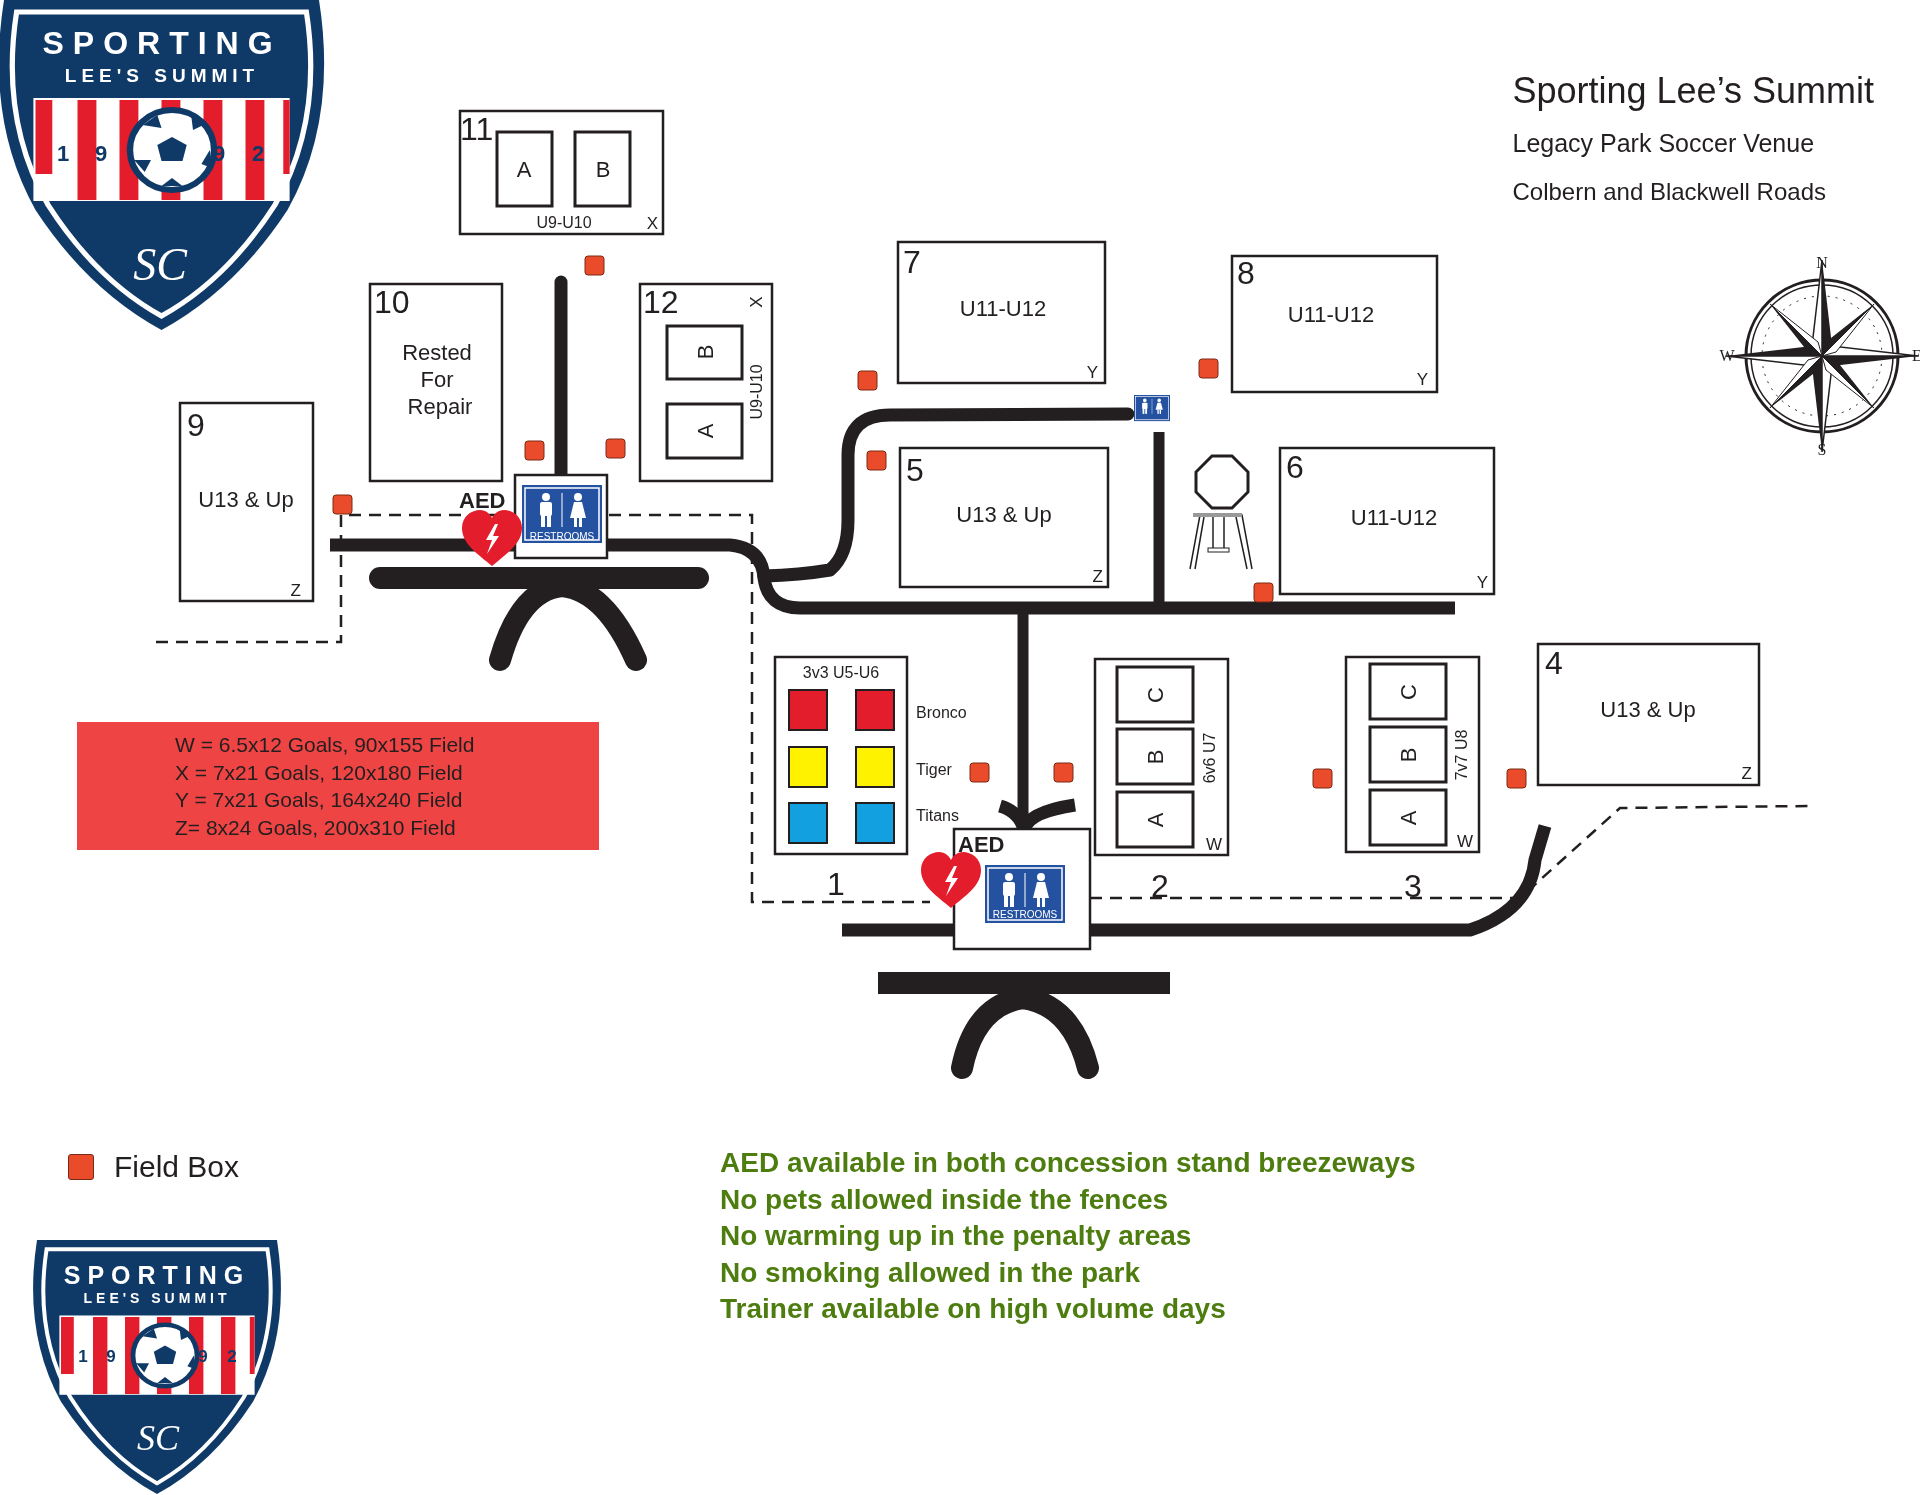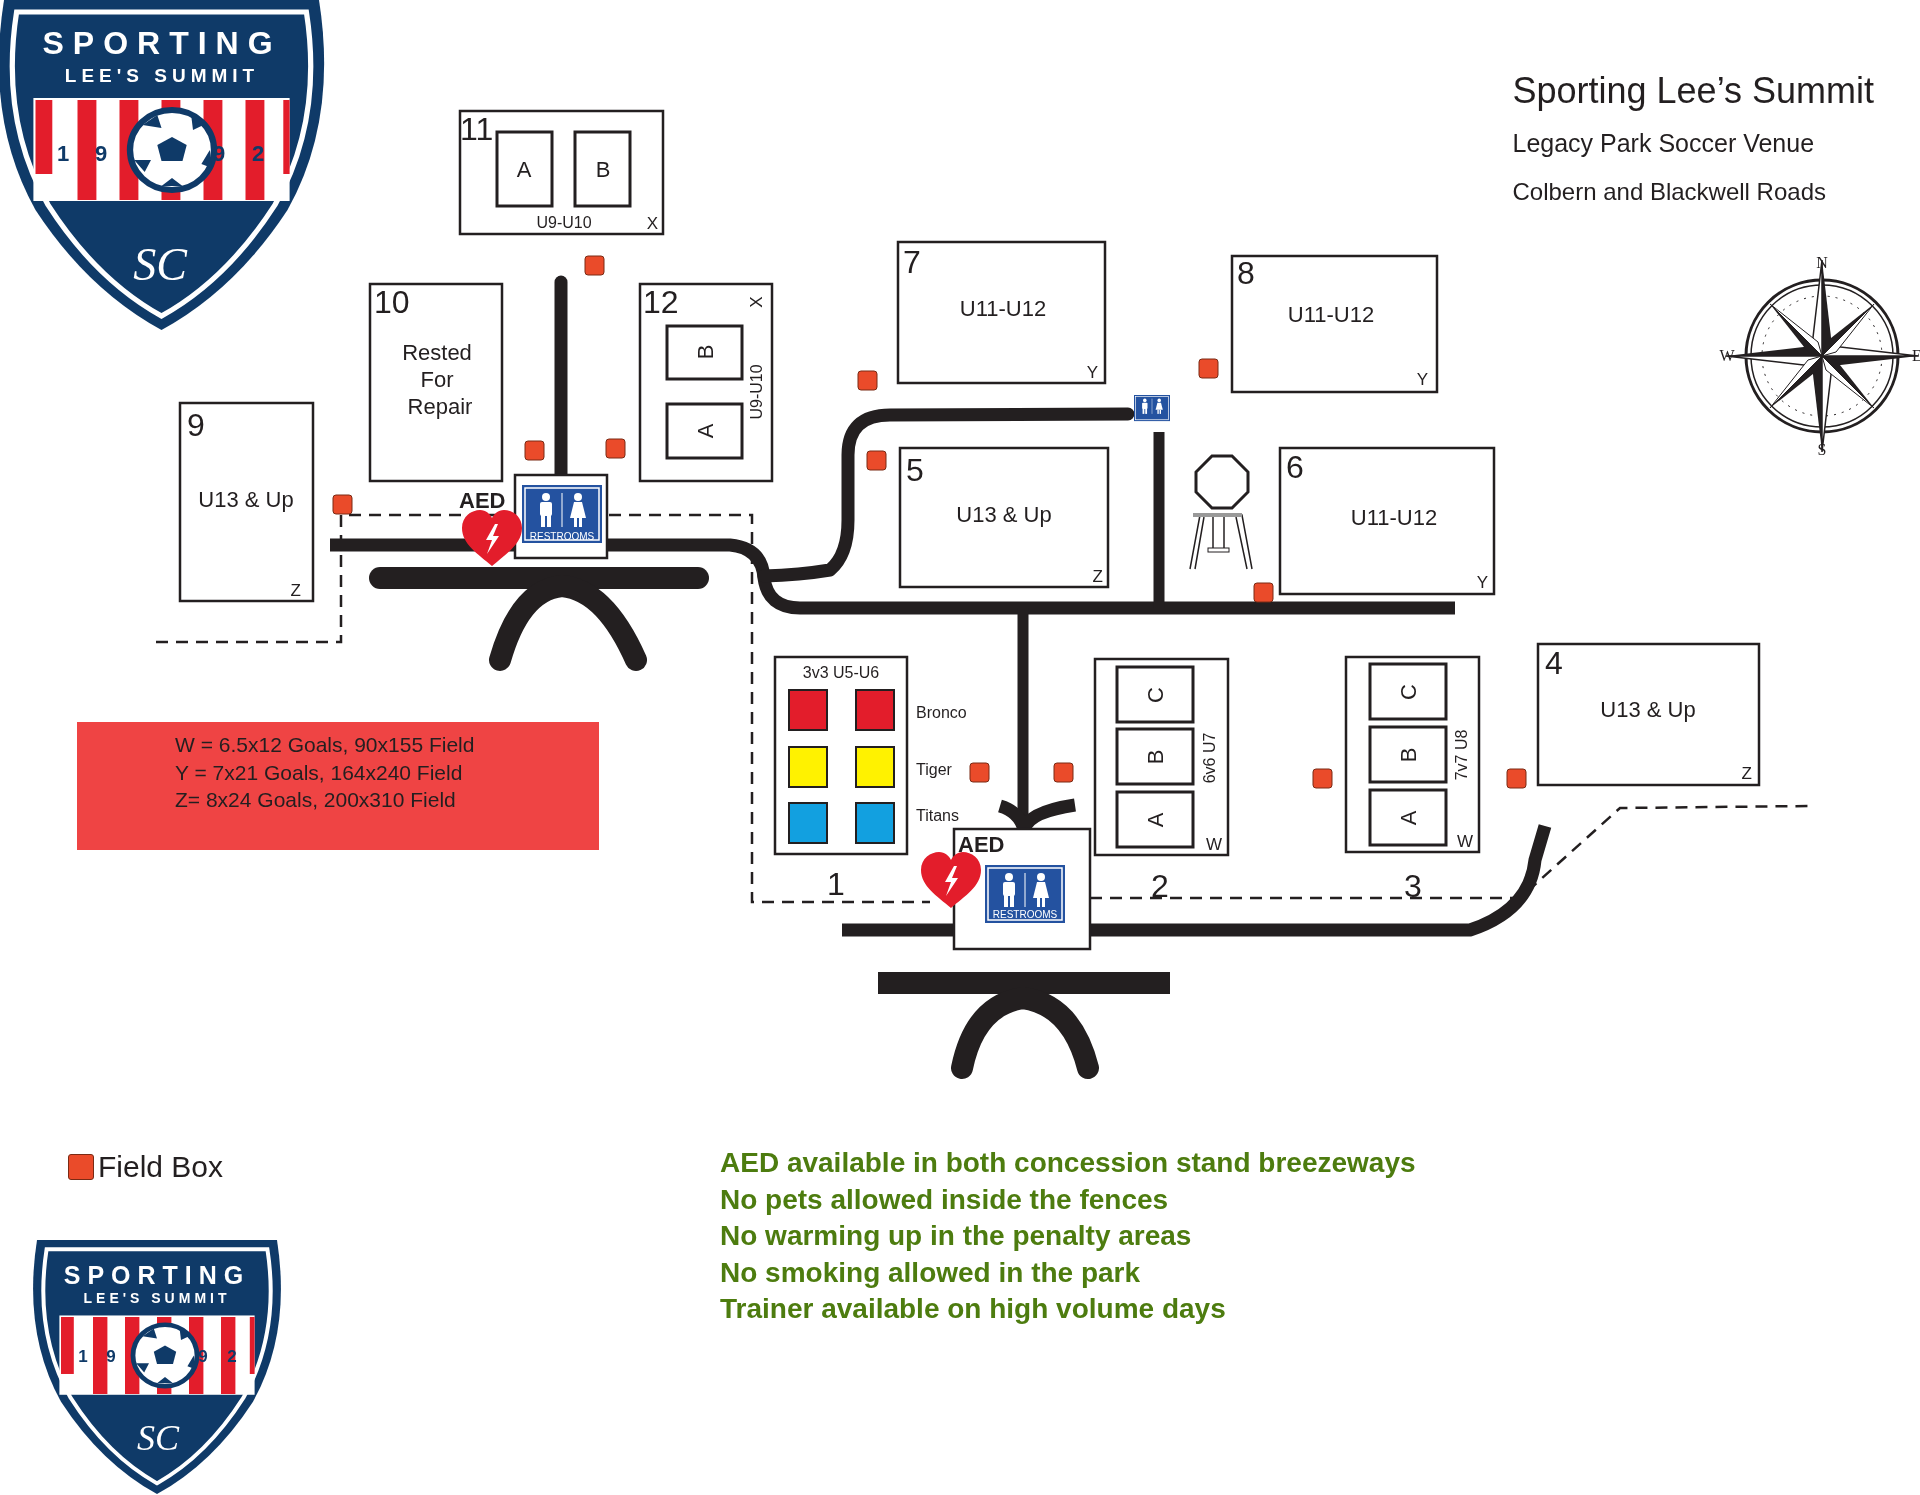--- a/index.html
+++ b/index.html
@@ -20,21 +20,21 @@
   .title-block { position: absolute; right: 24px; top: 68px; }
   .title-line1 { font-size: 36px; line-height: 46px; margin-right: 22px; }
   .title-line2 { font-size: 25px; line-height: 58px; }
   .title-line3 { font-size: 24px; line-height: 40px; margin-right: 10px; }
   .legend-box { position: absolute; left: 77px; top: 722px; width: 522px; height: 128px;
                 background: #ef4444; }
   .legend-box div { font-size: 21px; line-height: 27.5px; padding-left: 98px; }
   .legend-box .first { padding-top: 9px; }
   .fieldbox-legend { position: absolute; left: 68px; top: 1150px; display: flex; align-items: center; }
   .fieldbox-legend .swatch { width: 24px; height: 24px; border-radius: 3px; border: 1px solid #7a2a14; }
-  .fieldbox-legend .txt { font-size: 30px; margin-left: 4px; }
+  .fieldbox-legend .txt { font-size: 30px; margin-left: 20px; }
   .rules { position: absolute; left: 720px; top: 1145px; }
   .rules div { font-size: 28px; line-height: 36.5px; font-weight: bold; white-space: nowrap; }
 </style>
 </head>
 <body>
 
 <svg id="map" width="1920" height="1495" viewBox="0 0 1920 1495" xmlns="http://www.w3.org/2000/svg">
   <defs>
 
     <g id="shield-logo">
@@ -312,20 +312,21 @@
 </svg>
 
 <div class="title-block">
   <div class="title-line1">Sporting Lee’s Summit</div>
   <div class="title-line2">Legacy Park Soccer Venue</div>
   <div class="title-line3">Colbern and Blackwell Roads</div>
 </div>
 
 <div class="legend-box">
   <div class="first">W = 6.5x12 Goals, 90x155 Field</div>
+  <div>X = 7x21 Goals, 120x180 Field</div>
   <div>Y = 7x21 Goals, 164x240 Field</div>
   <div>Z= 8x24 Goals, 200x310 Field</div>
 </div>
 
 <div class="fieldbox-legend">
   <span class="swatch" style="background:#ea4b2a"></span>
   <span class="txt">Field Box</span>
 </div>
 
 <div class="rules" style="color:#4d7c0f">

